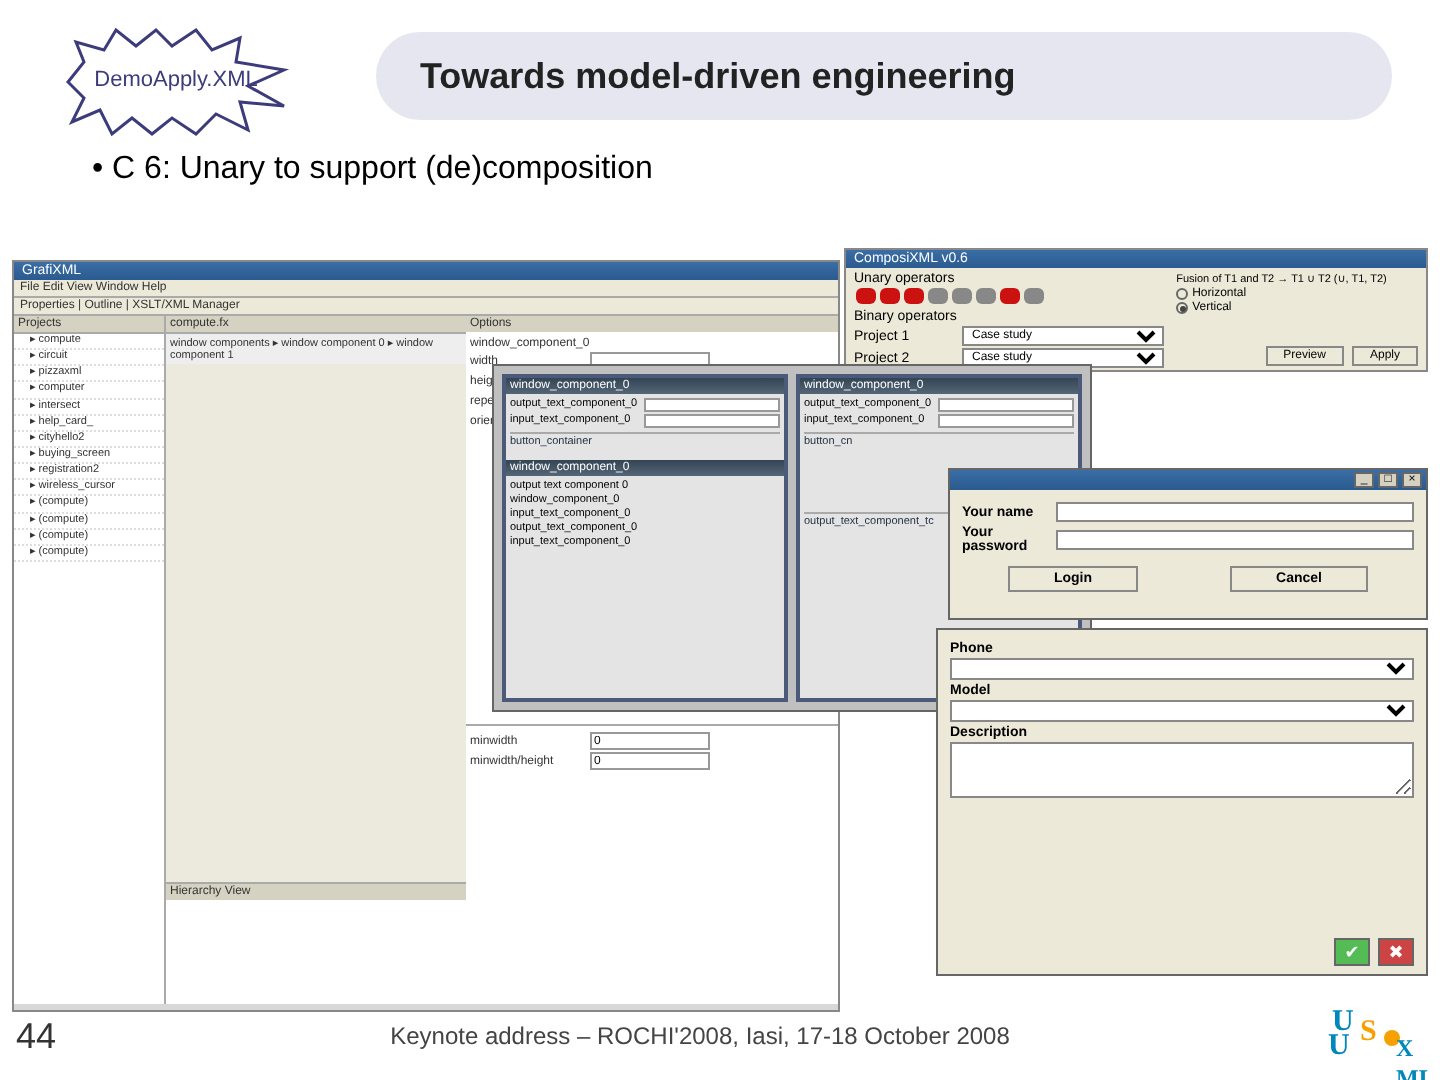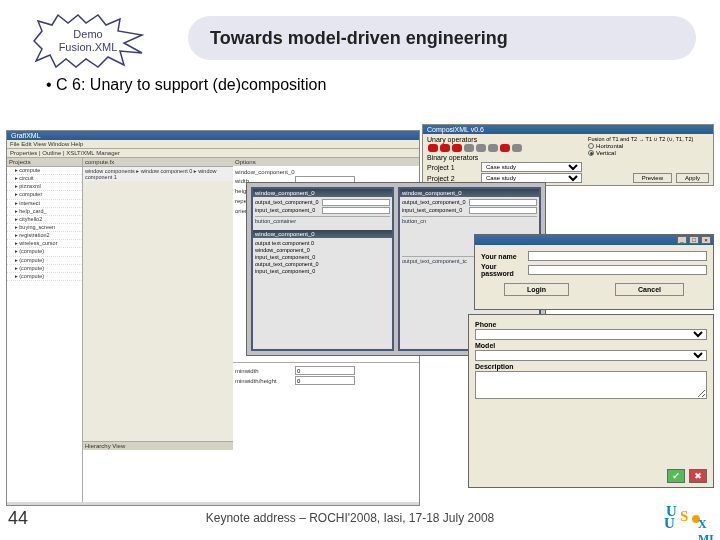--- a/index.html
+++ b/index.html
@@ -1,20 +1,20 @@
 <!DOCTYPE html>
 <html><head>
 <meta charset="utf-8">
 <style>
   * { box-sizing: border-box; margin: 0; padding: 0; }
   body { width: 720px; height: 540px; font-family: Arial, sans-serif; background: #fff; position: relative; overflow: hidden; }
 
   
   .slide-header { display: flex; align-items: center; height: 70px; padding: 6px 24px 0 0; }
-  .starburst { width: 120px; height: 56px; margin: 6px 0 0 28px; text-align: center; font-size: 11px; color: #3c3c7c; display: flex; flex-direction: column; justify-content: center; align-items: center; position: relative; }
+  .starburst { width: 120px; height: 56px; margin: 6px 0 0 28px; text-align: center; font-size: 11px; color: #3c3c7c; display: flex; flex-direction: row; justify-content: center; align-items: center; position: relative; }
   .starburst svg { position: absolute; top: 0; left: 0; }
   .starburst span { position: relative; z-index: 1; line-height: 1.2; }
   .title-pill { flex: 1; margin-left: 40px; background: #e6e6f0; border-radius: 22px; height: 44px; display: flex; align-items: center; padding: 16px 22px; font-size: 18px; font-weight: bold; color: #222; }
 
   .bullet-line { margin: 6px 0 0 46px; font-size: 16px; color: #000; }
 
   
   .shot-zone { position: absolute; top: 124px; left: 6px; right: 6px; bottom: 48px; }
 
   
@@ -100,21 +100,21 @@
 </style>
 </head>
 <body>
 
 <div class="slide-header">
   <div class="starburst">
     <svg viewBox="0 0 120 56" width="120" height="56">
       <polygon points="6,28 14,18 10,8 24,12 30,2 40,10 50,2 58,10 70,2 78,12 92,6 90,18 114,22 96,30 114,40 92,38 96,52 80,44 70,54 58,46 48,54 38,46 28,54 22,42 8,48 14,36" fill="#fff" stroke="#3c3c7c" stroke-width="1.5"></polygon>
     </svg>
     <span>Demo</span>
-    <span>Fusion.XML</span>
+    <span>Apply.XML</span>
   </div>
   <div class="title-pill">
     <span>Towards model-driven engineering</span>
   </div>
 </div>
 
 <div class="bullet-line">• <span>C 6: Unary to support (de)composition</span></div>
 
 <div class="shot-zone">
 
@@ -302,21 +302,21 @@
     <div class="prop-foot">
       <div class="okbtn ok-green">✔</div>
       <div class="okbtn ok-red">✖</div>
     </div>
   </div>
 
 </div>
 
 <div class="footer">
   <div class="slide-no">44</div>
-  <div class="foot-text">Keynote address – ROCHI'2008, Iasi, 17-18 July 2008</div>
+  <div class="foot-text">Keynote address – ROCHI'2008, Iasi, 17-18 October 2008</div>
   <div class="logo">
     <span class="u" style="top:0;left:2px;">U</span>
     <span class="u" style="top:12px;left:0;">U</span>
     <span class="s">S</span>
     <span class="i"></span>
     <span class="x">X<br>ML</span>
   </div>
 </div>
 
 </body></html>

